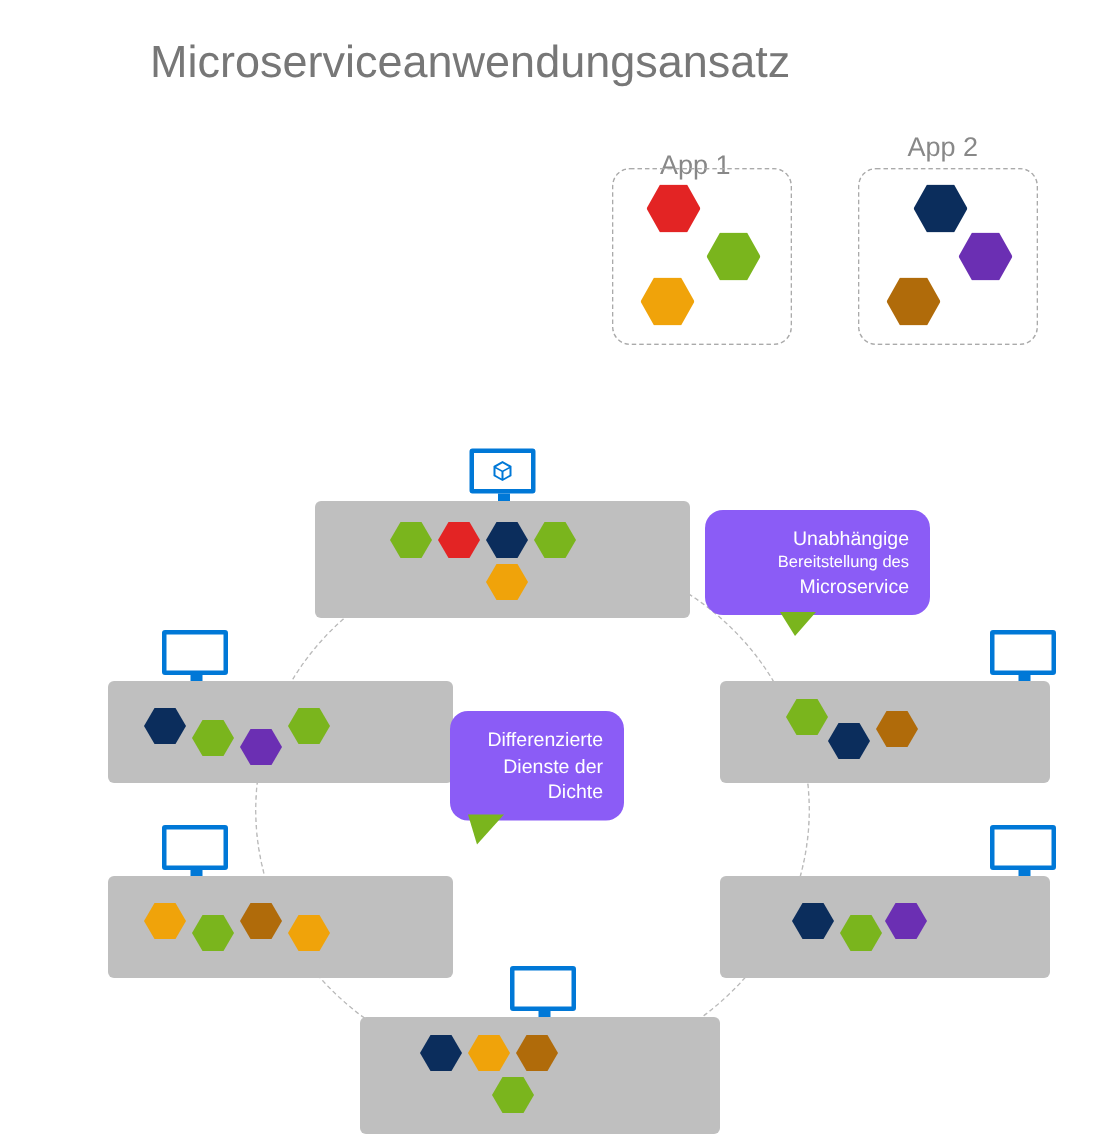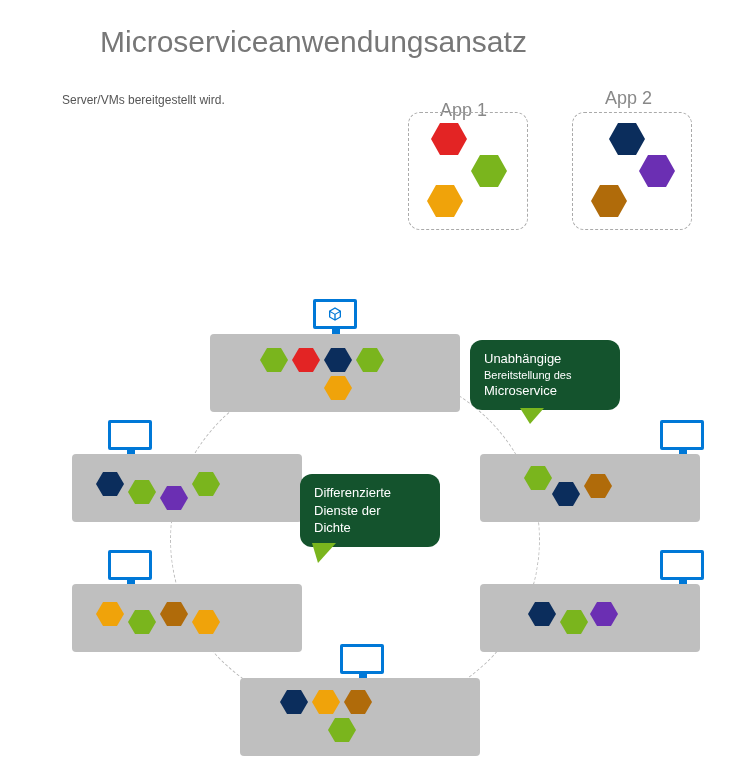--- a/index.html
+++ b/index.html
@@ -94,40 +94,39 @@
   .monitor .cube svg { width: 16px; height: 16px; }
   
   .ring {
     position: absolute;
     border: 1.5px dashed #bbb;
     border-radius: 50%;
   }
   
   .bubble {
     position: absolute;
-    background: #14532d;
+    background: #8b5cf6;
     color: #fff;
     border-radius: 12px;
     padding: 10px 14px;
-    text-align: left;
+    text-align: right;
     font-size: 13px;
     line-height: 1.35;
   }
   .bubble .tail {
     position: absolute;
     width: 0; height: 0;
   }
 </style>
 </head>
 <body>
 
 <div class="title">Microserviceanwendungsansatz</div>
 
 <div class="bullets">
-  <div class="sub">Server/VMs bereitgestellt wird.</div>
 </div>
 
 <div class="app-label" style="left:440px; top:100px;">App 1</div>
 <div class="app-box" style="left:408px; top:112px; width:120px; height:118px;">
   <div class="hex c-red" style="left:22px; top:10px;"></div>
   <div class="hex c-green" style="left:62px; top:42px;"></div>
   <div class="hex c-yellow" style="left:18px; top:72px;"></div>
 </div>
 
 <div class="app-label" style="left:605px; top:88px;text-align:center;">App 2</div>
@@ -215,18 +214,18 @@
     <div class="stand"></div>
     <div class="base"></div>
 </div>
 <div class="server" style="left:72px; top:454px; width:230px; height:68px;">
   <div class="hex sm c-navy" style="left:24px; top:18px;"></div>
   <div class="hex sm c-green" style="left:56px; top:26px;"></div>
   <div class="hex sm c-purple" style="left:88px; top:32px;"></div>
   <div class="hex sm c-green" style="left:120px; top:18px;"></div>
 </div>
 
-<div class="bubble" style="left:300px; top:474px; width:140px;">
+<div class="bubble" style="left:300px; top:474px; width:116px;">
   <div>Differenzierte</div>
   <div>Dienste der</div>
   <div>Dichte</div>
   <div class="tail" style="left:12px; bottom:-16px; border-left:6px solid transparent; border-right:18px solid transparent; border-top:20px solid #7ab51d;"></div>
 </div>
 
 </body></html>

